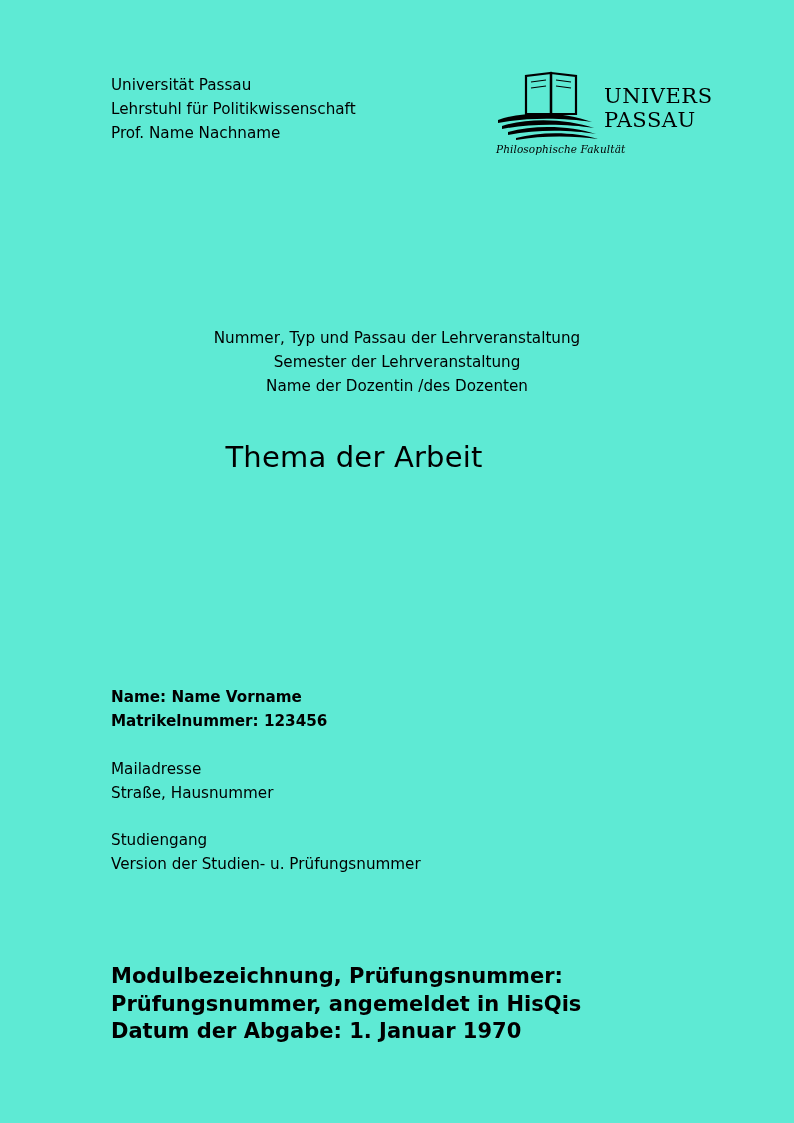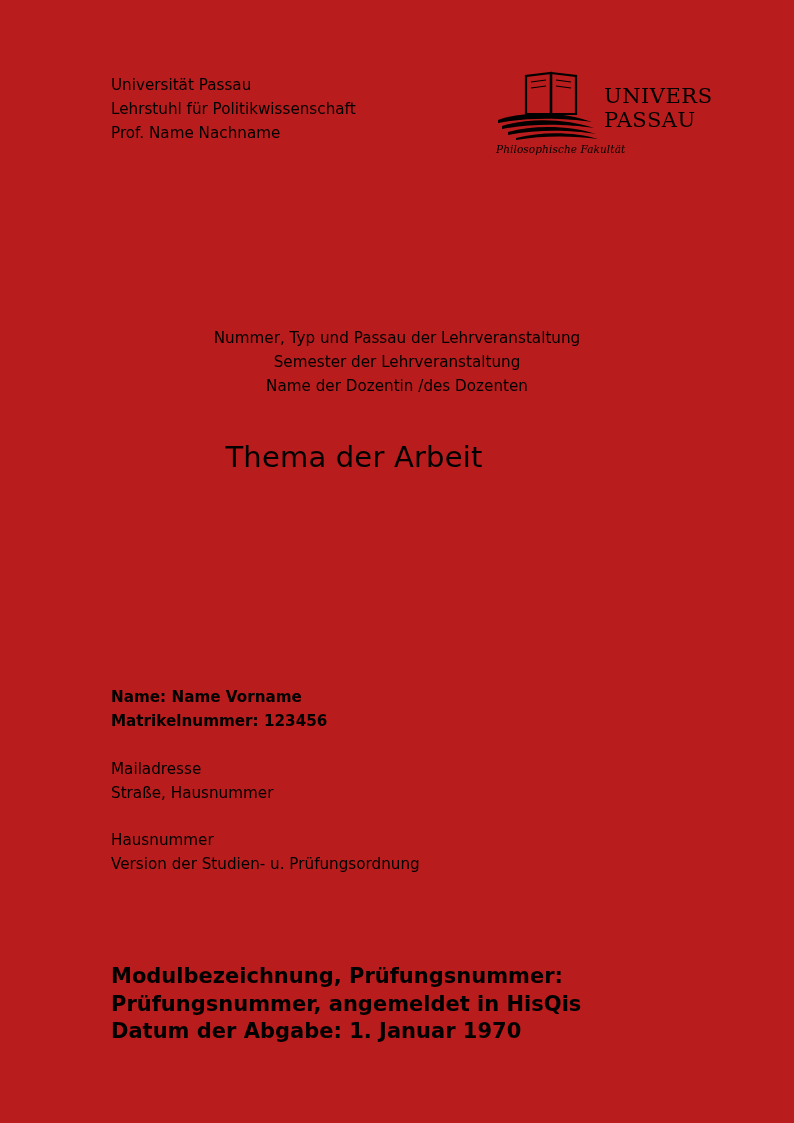--- a/index.html
+++ b/index.html
@@ -13,21 +13,21 @@
     font-family: "DejaVu Sans", sans-serif;
     color: #000000;
     position: relative;
     overflow: hidden;
   }
   .page {
     position: absolute;
     top: 0; left: 0;
     width: 794px;
     height: 1123px;
-    background: #b91c1c;
+    background: #5eead4;
   }
 
   
   .header {
     position: absolute;
     top: 74px;
     left: 111px;
     width: 600px;
     display: flex;
     flex-direction: row;
@@ -158,22 +158,22 @@
 
   <div class="doc-title">Thema der Arbeit</div>
 
   <div class="author-block">
     <div class="bold">Name: Name Vorname</div>
     <div class="bold">Matrikelnummer: 123456</div>
     <div class="spacer-line"></div>
     <div>Mailadresse</div>
     <div>Straße, Hausnummer</div>
     <div class="spacer-line"></div>
-    <div>Hausnummer</div>
-    <div>Version der Studien- u. Prüfungsordnung</div>
+    <div>Studiengang</div>
+    <div>Version der Studien- u. Prüfungsnummer</div>
   </div>
 
   <div class="footer-block">
     <div>Modulbezeichnung, Prüfungsnummer: Prüfungsnummer, angemeldet in HisQis</div>
     <div>Datum der Abgabe: 1. Januar 1970</div>
   </div>
 
 </div>
 
 </body></html>

